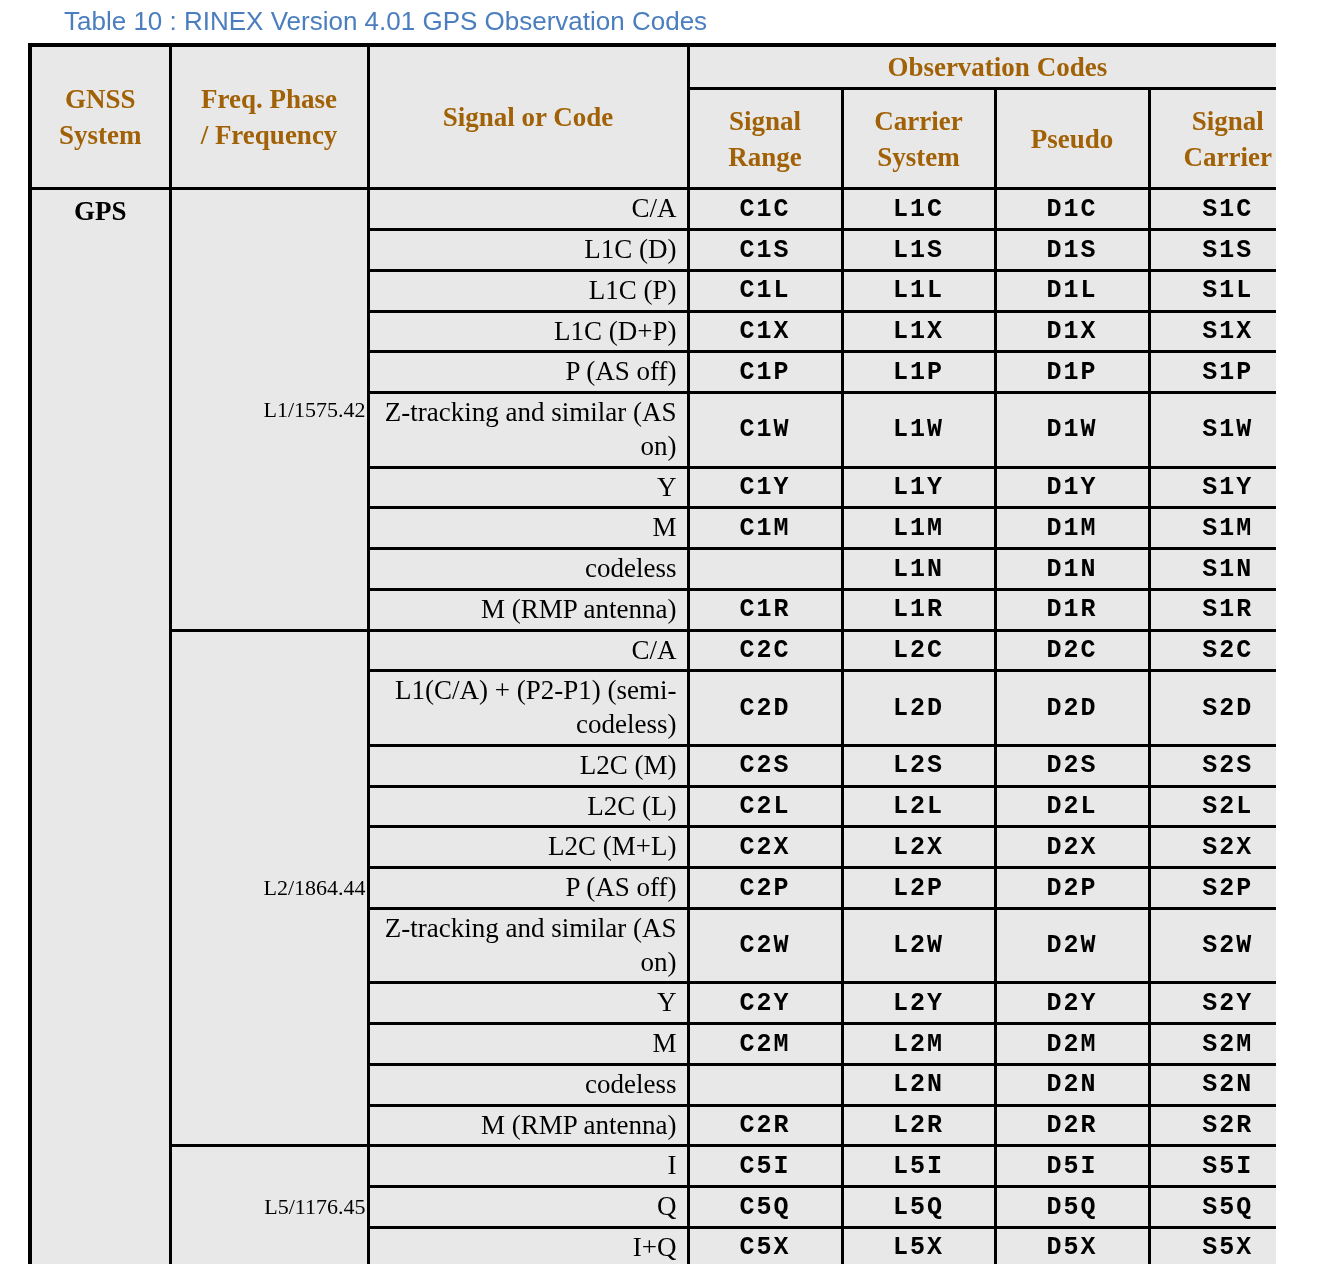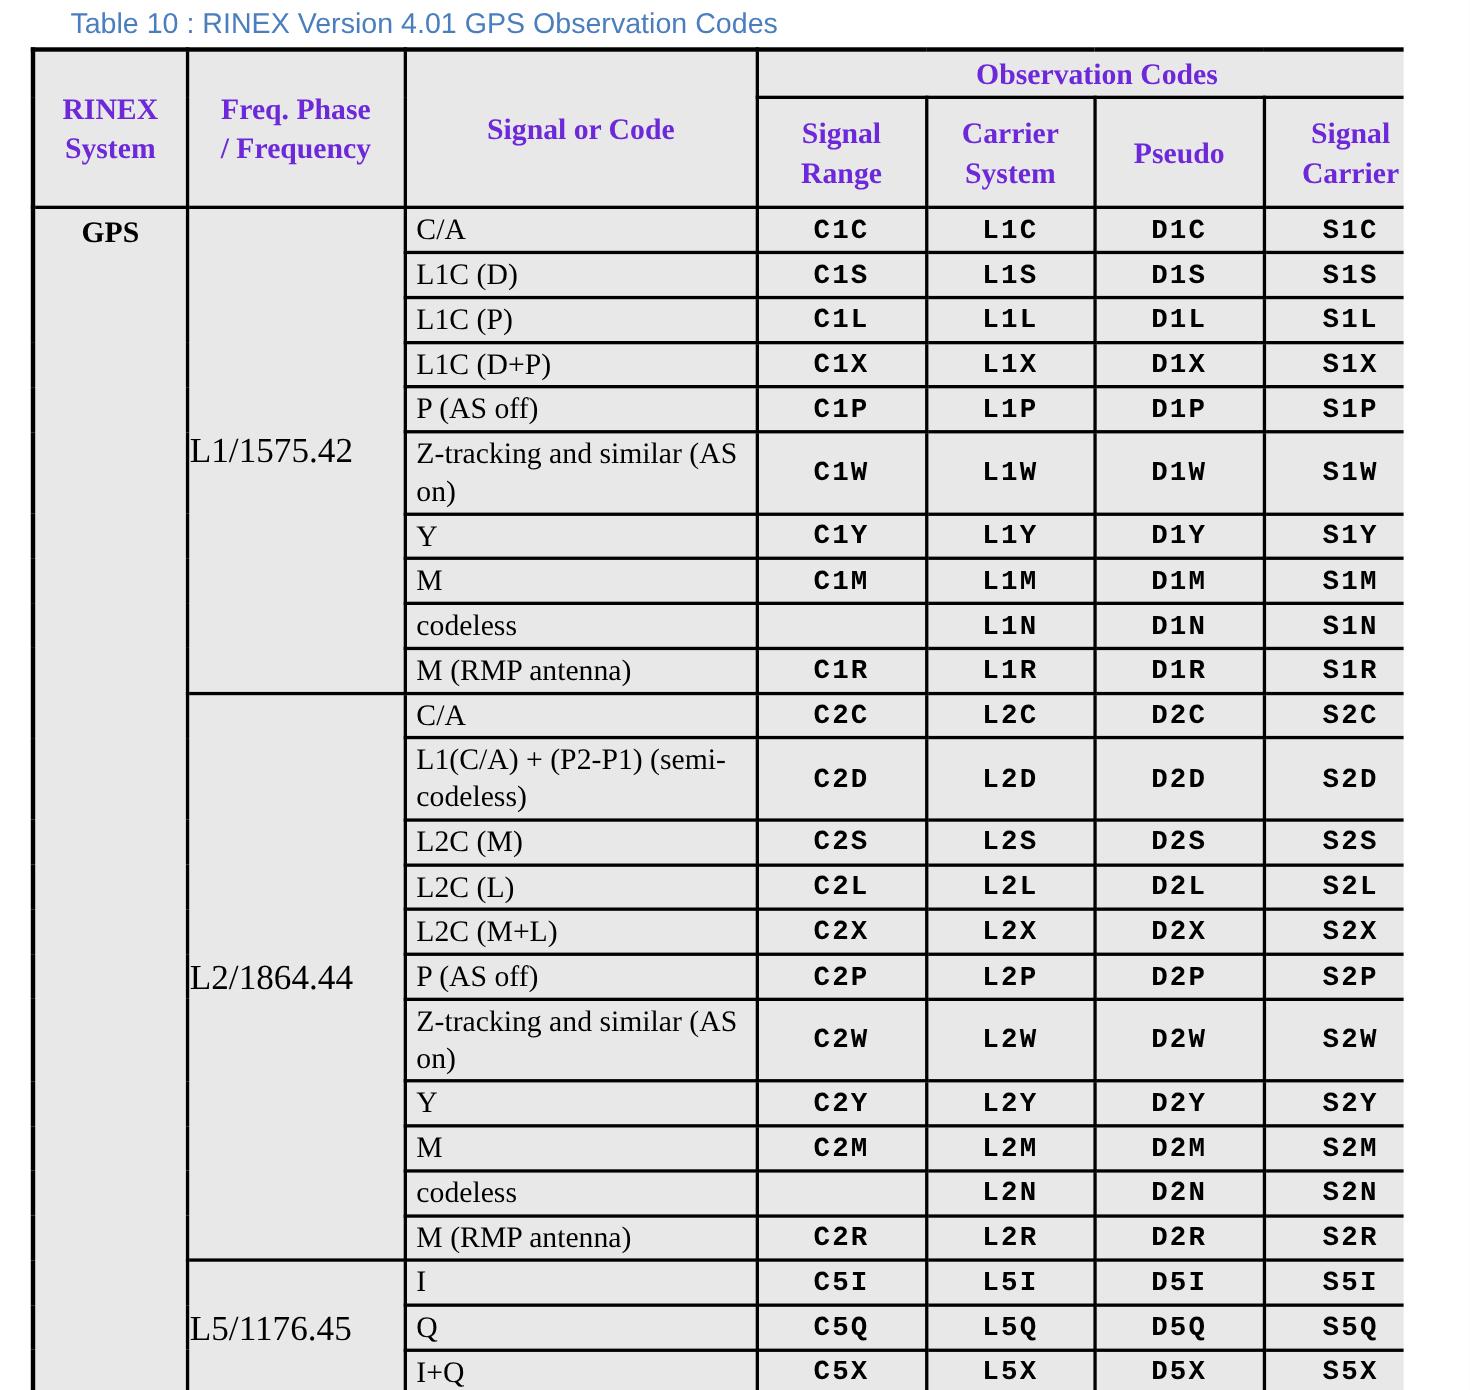--- a/index.html
+++ b/index.html
@@ -30,21 +30,21 @@
     border: 4px solid #000000;
   }
   table.obs th, table.obs td {
     border: 3px solid #000000;
     overflow: hidden;
   }
   table.obs th {
     font-family: "Liberation Serif", serif;
     font-weight: bold;
     font-size: 27px;
-    color: #6d28d9;
+    color: #a16207;
     text-align: center;
     vertical-align: middle;
     white-space: pre-line;
     line-height: 1.35;
     padding: 2px 4px;
   }
   th.h-channel {
     text-align: left;
     padding-left: 10px;
   }
@@ -55,28 +55,28 @@
   td.system {
     font-family: "Liberation Serif", serif;
     font-weight: bold;
     font-size: 27px;
     text-align: center;
     vertical-align: top;
     padding-top: 6px;
   }
   td.band {
     font-family: "Liberation Serif", serif;
-    font-size: 32px;
-    text-align: left;
+    font-size: 22px;
+    text-align: right;
     vertical-align: middle;
   }
   td.channel {
     font-family: "Liberation Serif", serif;
     font-size: 27px;
-    text-align: left;
+    text-align: right;
     vertical-align: middle;
     padding: 2px 10px 2px 9px;
     line-height: 1.25;
     margin-left: 48px;
   }
   td.code {
     font-family: "Liberation Mono", "DejaVu Sans Mono", monospace;
     font-weight: bold;
     font-size: 25px;
     letter-spacing: 2px;
@@ -96,21 +96,21 @@
       <col style="width:140px">
         <col style="width:198px">
         <col style="width:320px">
       <col style="width:154px">
         <col style="width:153px">
         <col style="width:154px">
         <col style="width:158px">
     </colgroup>
     <thead>
       <tr class="hdr-top">
-        <th rowspan="2">RINEX
+        <th rowspan="2">GNSS
 System</th>
         <th rowspan="2">Freq. Phase
 / Frequency</th>
         <th rowspan="2" class="h-channel">Signal or Code</th>
         <th colspan="4">Observation Codes</th>
       </tr>
       <tr class="hdr-bot">
         <th>Signal
 Range</th>
         <th>Carrier

